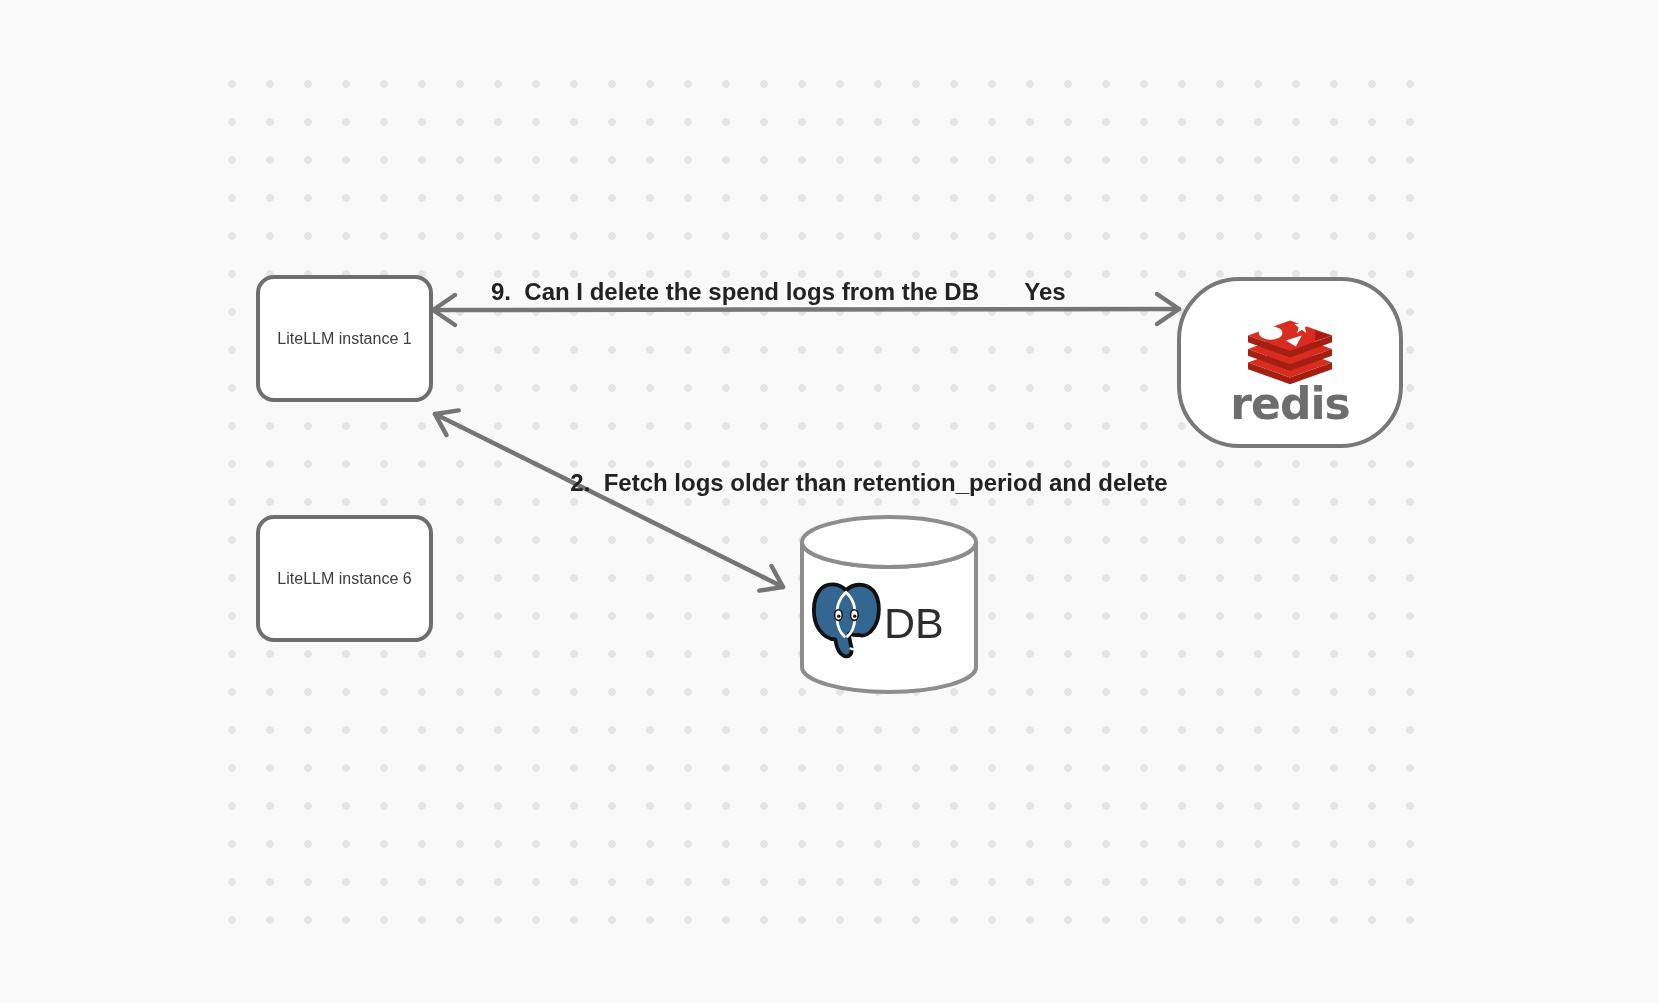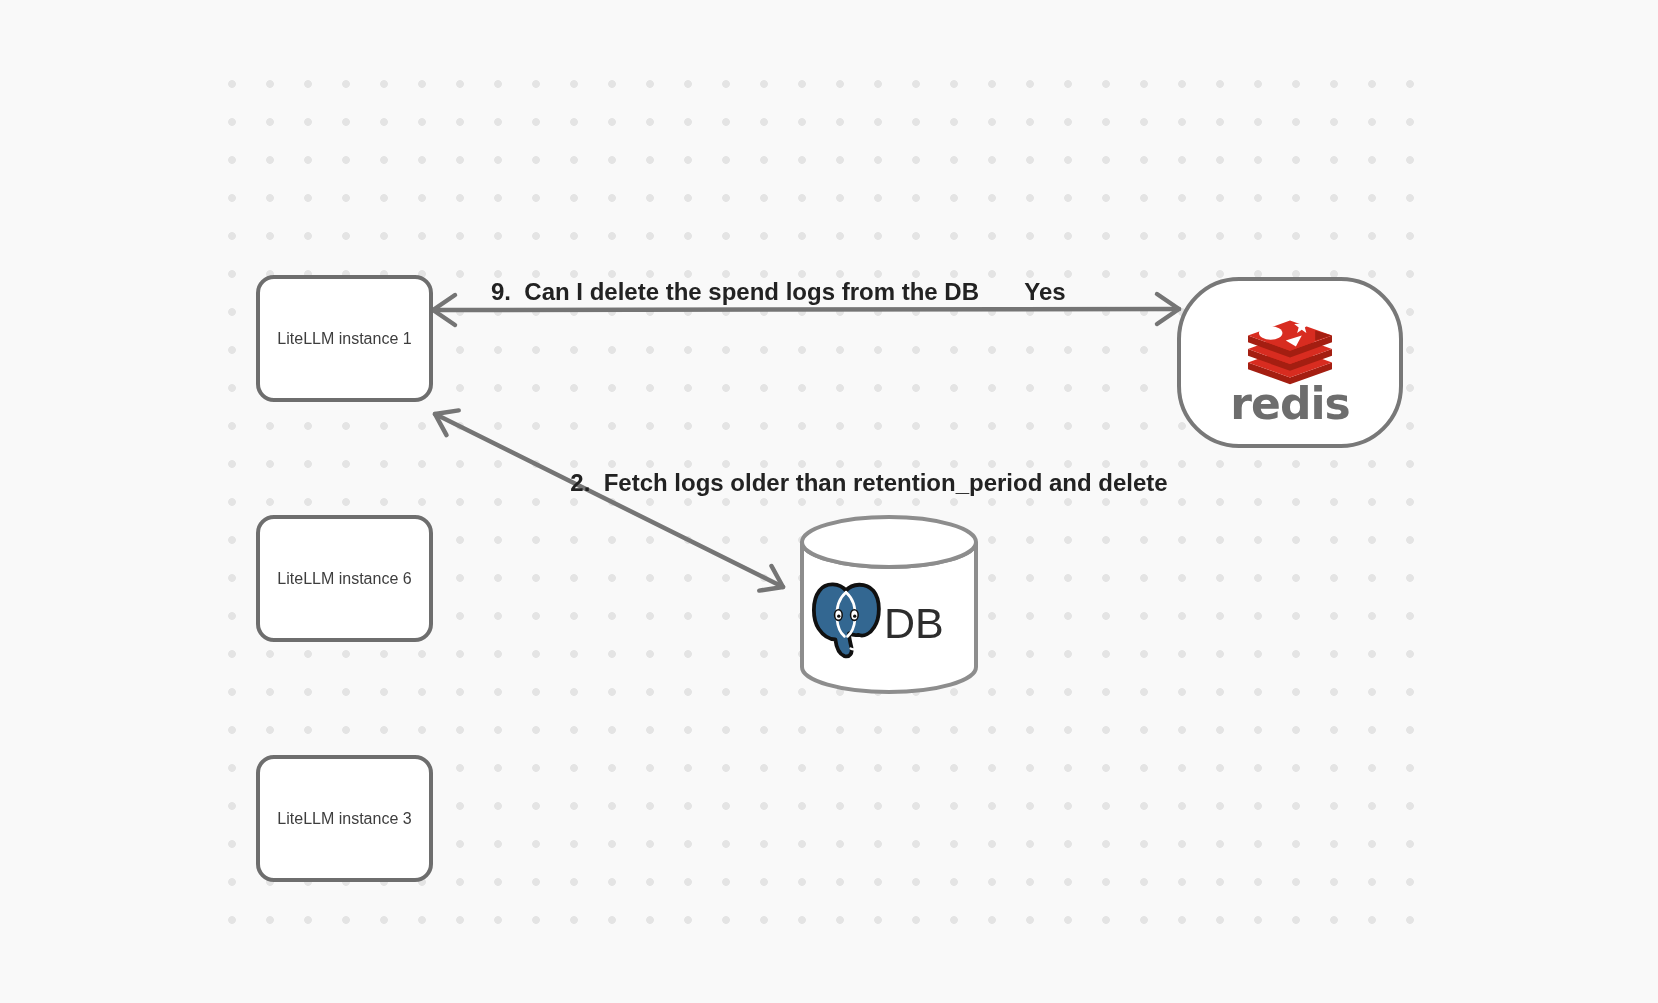--- a/index.html
+++ b/index.html
@@ -68,23 +68,20 @@
       <path class="edge-line" d="M759.3,590.6 L783,587 L771.5,566"></path>
     </g>
   </svg>
 
   <div class="llm-box" style="top:275px">
     <span class="lbl">LiteLLM instance 1</span>
   </div>
   <div class="llm-box" style="top:515px">
     <span class="lbl">LiteLLM instance 6</span>
   </div>
-  <div class="llm-box" style="top:755px">
-    <span class="lbl">LiteLLM instance 3</span>
-  </div>
 
   <div class="redis-node">
     <svg width="84" height="74" viewBox="0 -9 100 86">
 
       <polygon points="0,50 50,68 100,50 100,58 50,76 0,58" fill="#a41e11"></polygon>
       <polygon points="50,32 100,50 50,68 0,50" fill="#d82c20"></polygon>
 
       <polygon points="0,34 50,52 100,34 100,42 50,60 0,42" fill="#a41e11"></polygon>
       <polygon points="50,16 100,34 50,52 0,34" fill="#d82c20"></polygon>
 

